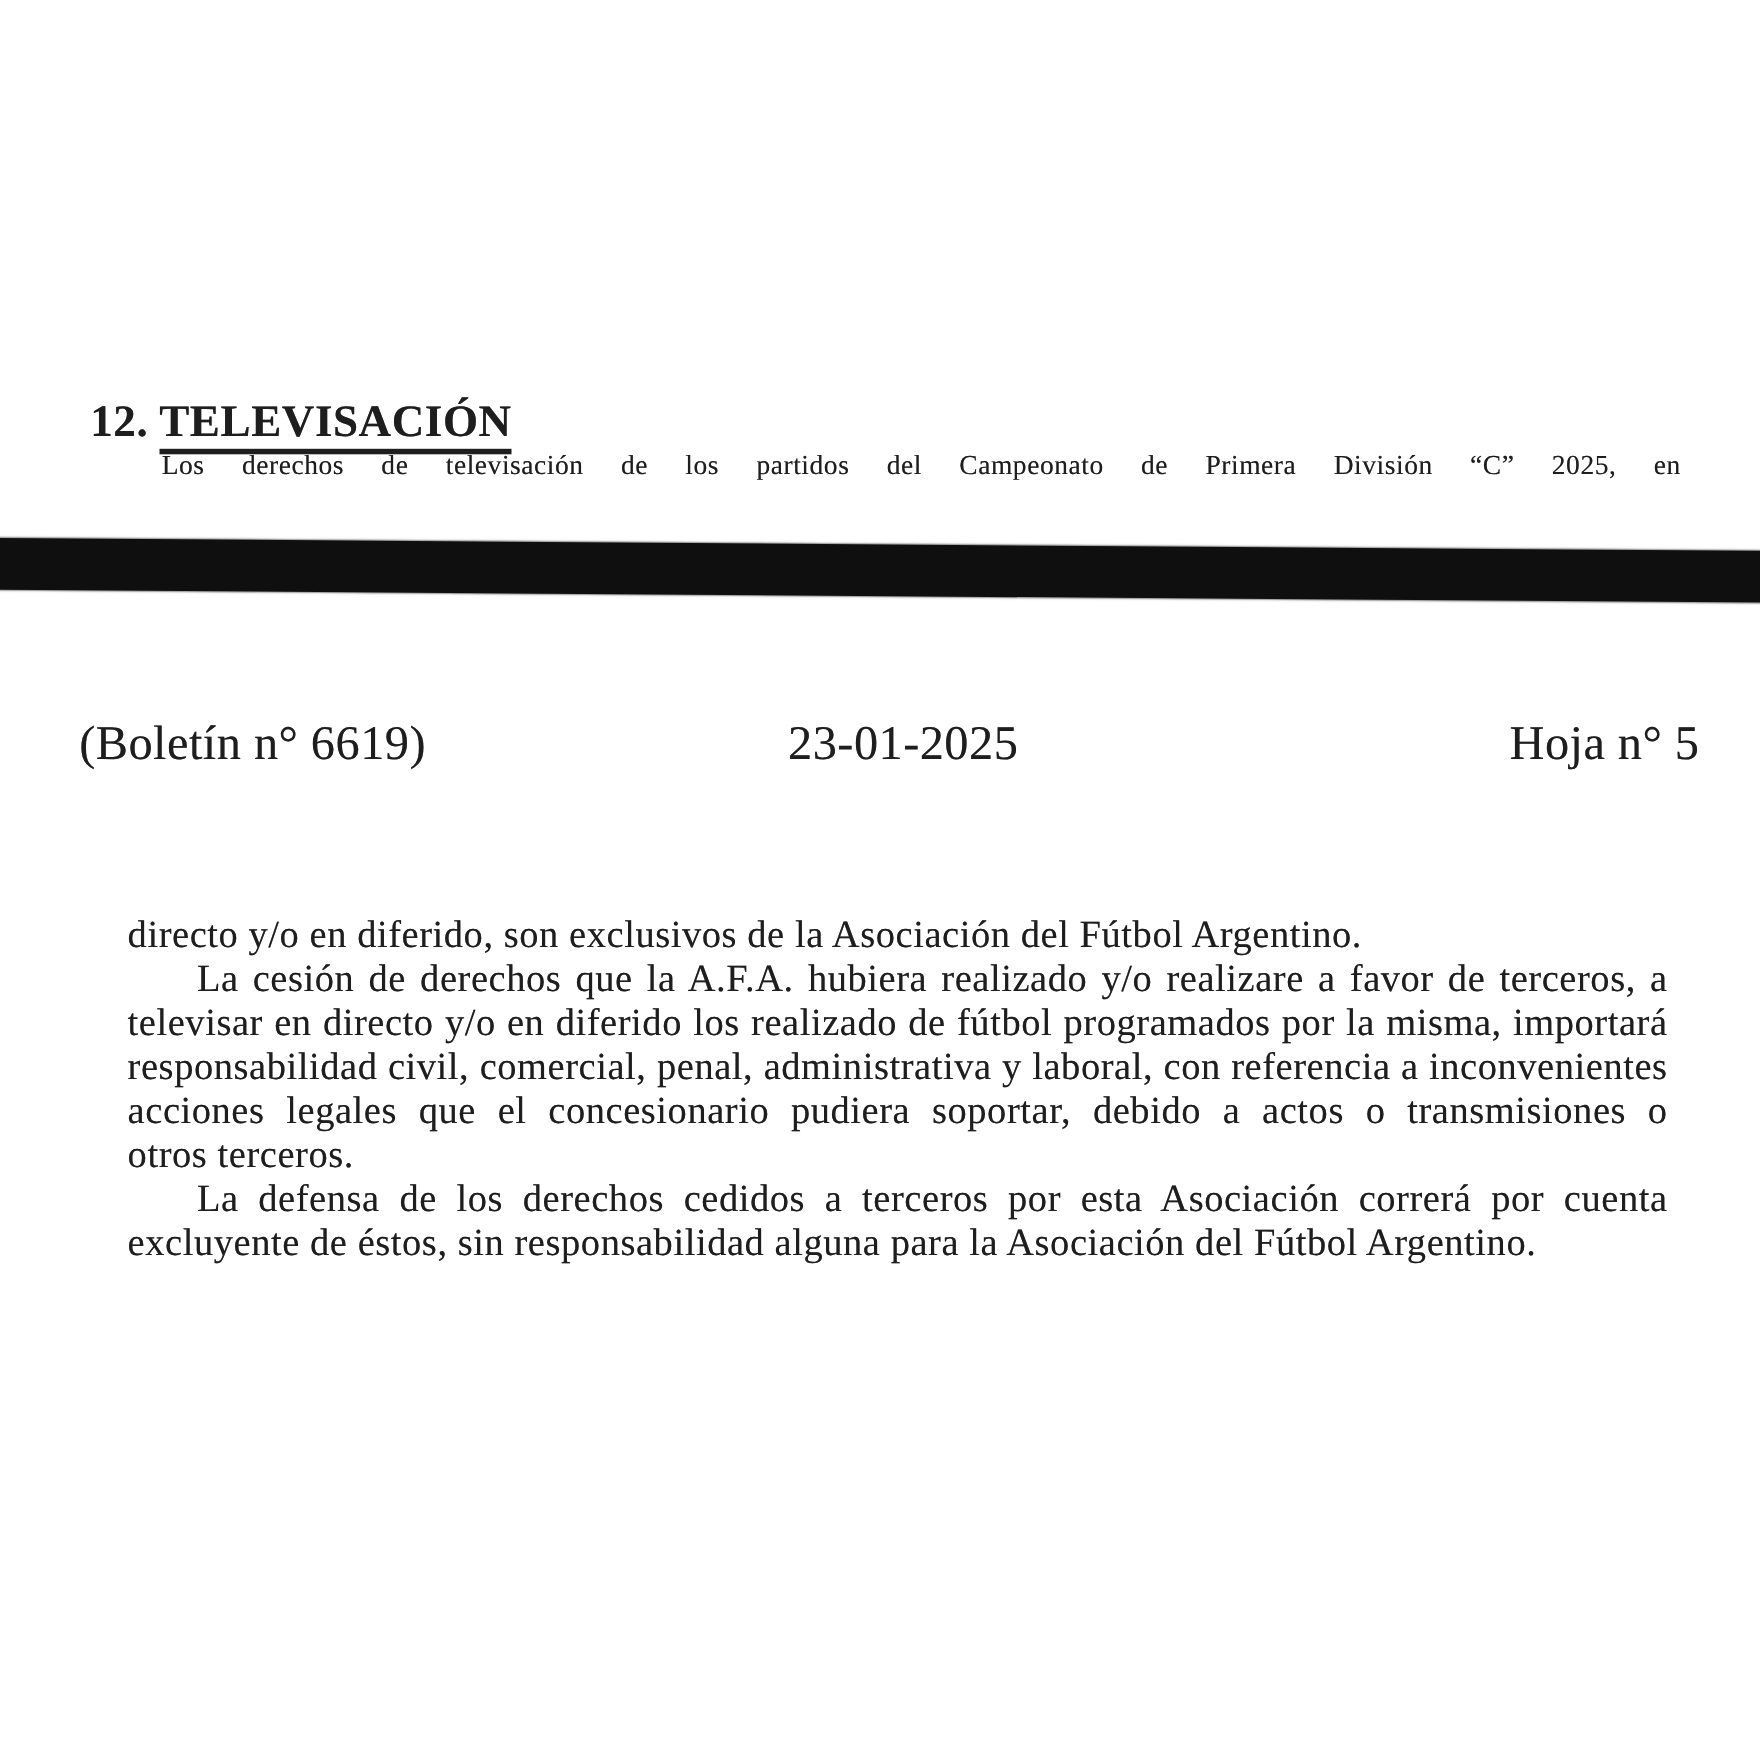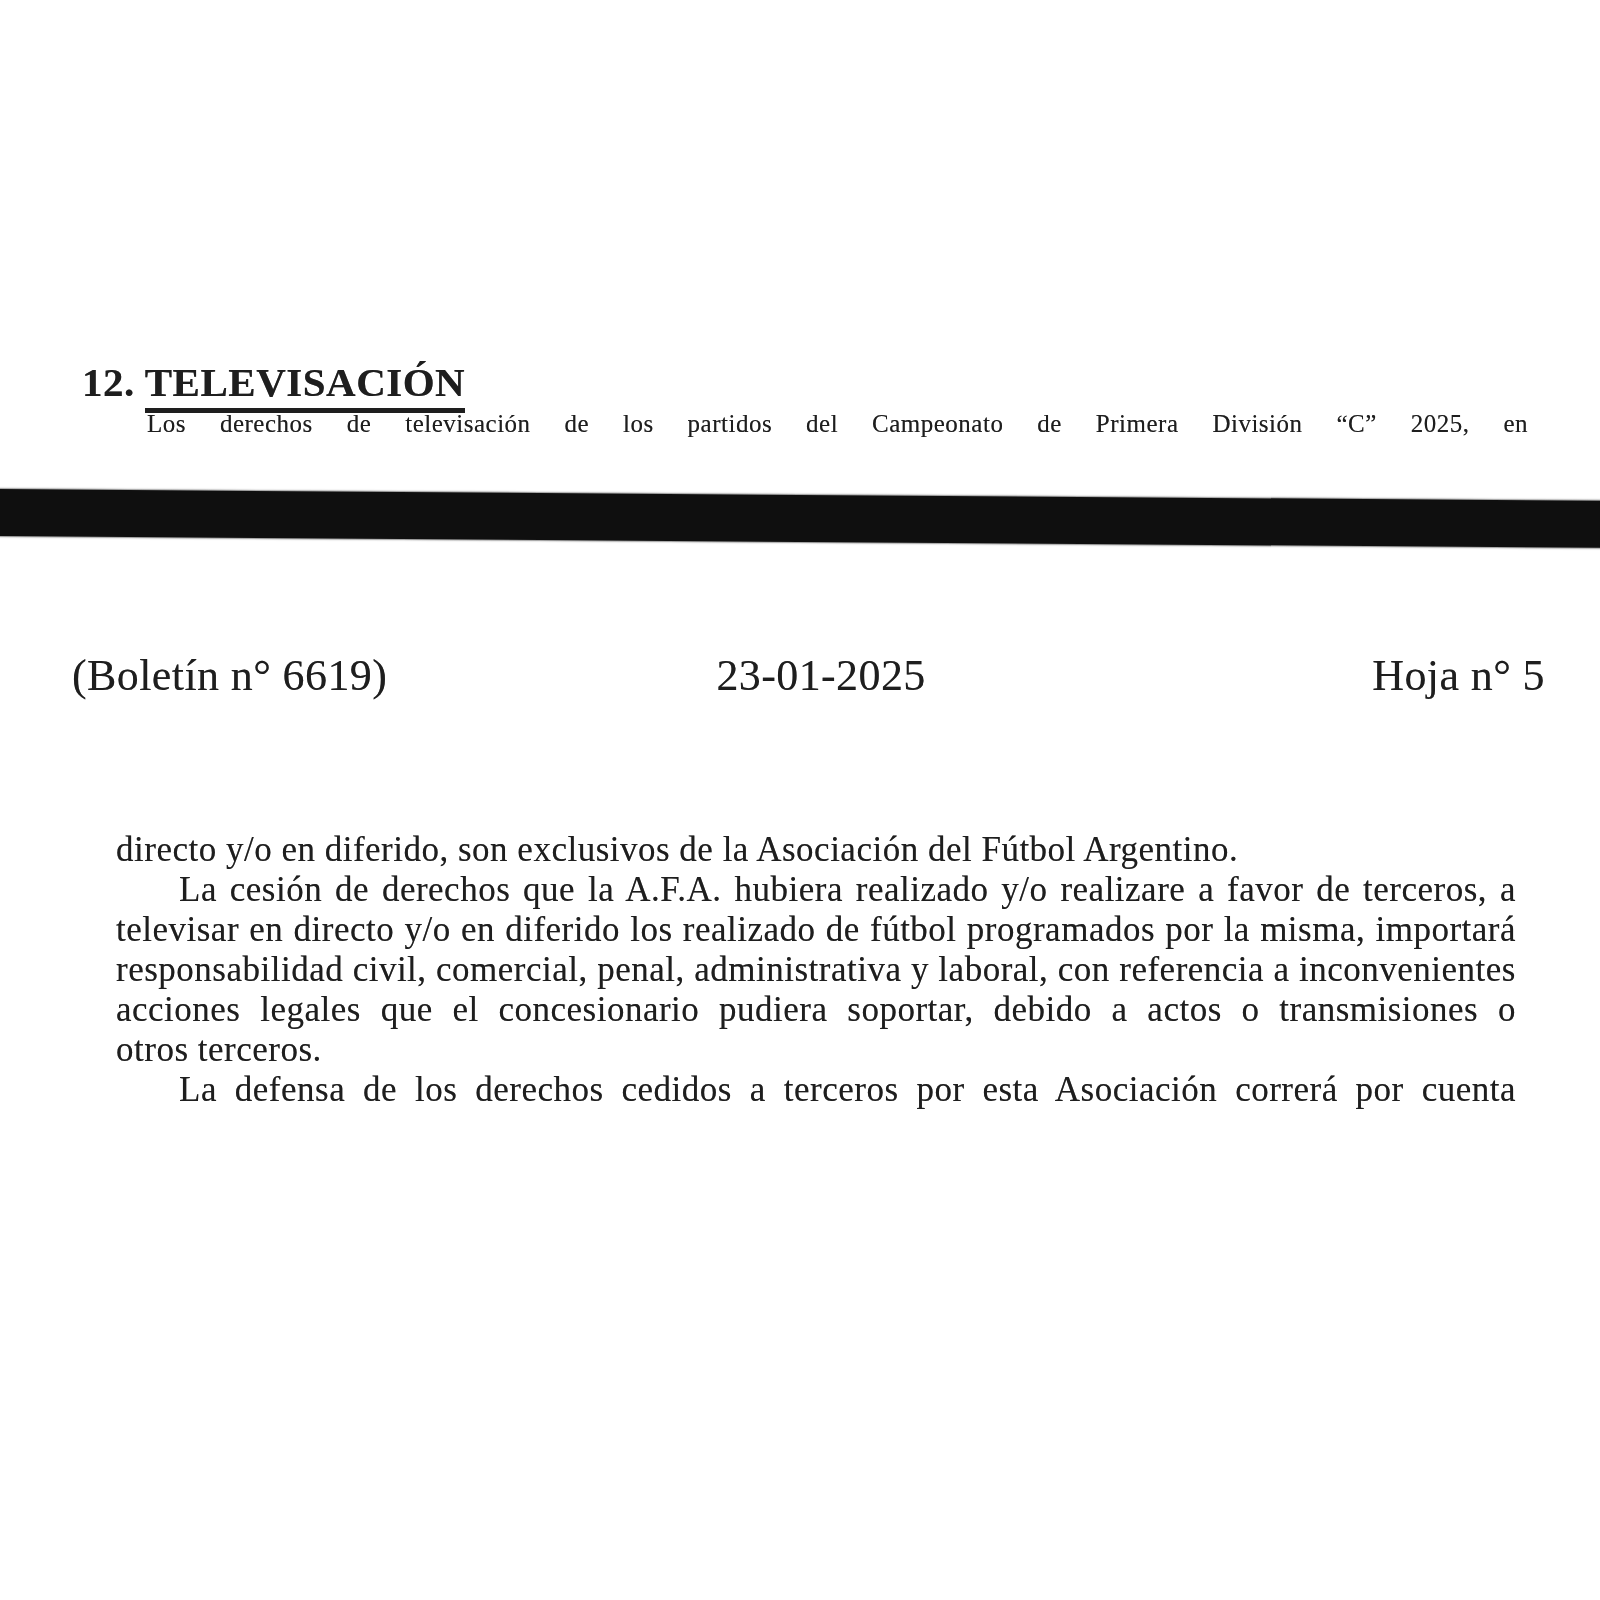--- a/index.html
+++ b/index.html
@@ -128,15 +128,16 @@
   </div>
 
   <div class="body-block">
       <div class="body-line">directo y/o en diferido, son exclusivos de la Asociación del Fútbol Argentino.</div>
       <div class="body-line justify indent">La cesión de derechos que la A.F.A. hubiera realizado y/o realizare a favor de terceros, a efectos de</div>
       <div class="body-line justify">televisar en directo y/o en diferido los realizado de fútbol programados por la misma, importará</div>
       <div class="body-line justify">responsabilidad civil, comercial, penal, administrativa y laboral, con referencia a inconvenientes y/o</div>
       <div class="body-line justify">acciones legales que el concesionario pudiera soportar, debido a actos o transmisiones o conductas de</div>
       <div class="body-line">otros terceros.</div>
       <div class="body-line justify indent">La defensa de los derechos cedidos a terceros por esta Asociación correrá por cuenta exclusiva y</div>
+      <div class="body-line">excluyente de éstos, sin responsabilidad alguna para la Asociación del Fútbol Argentino.</div>
     </div>
 
 </div>
 
 </body></html>

